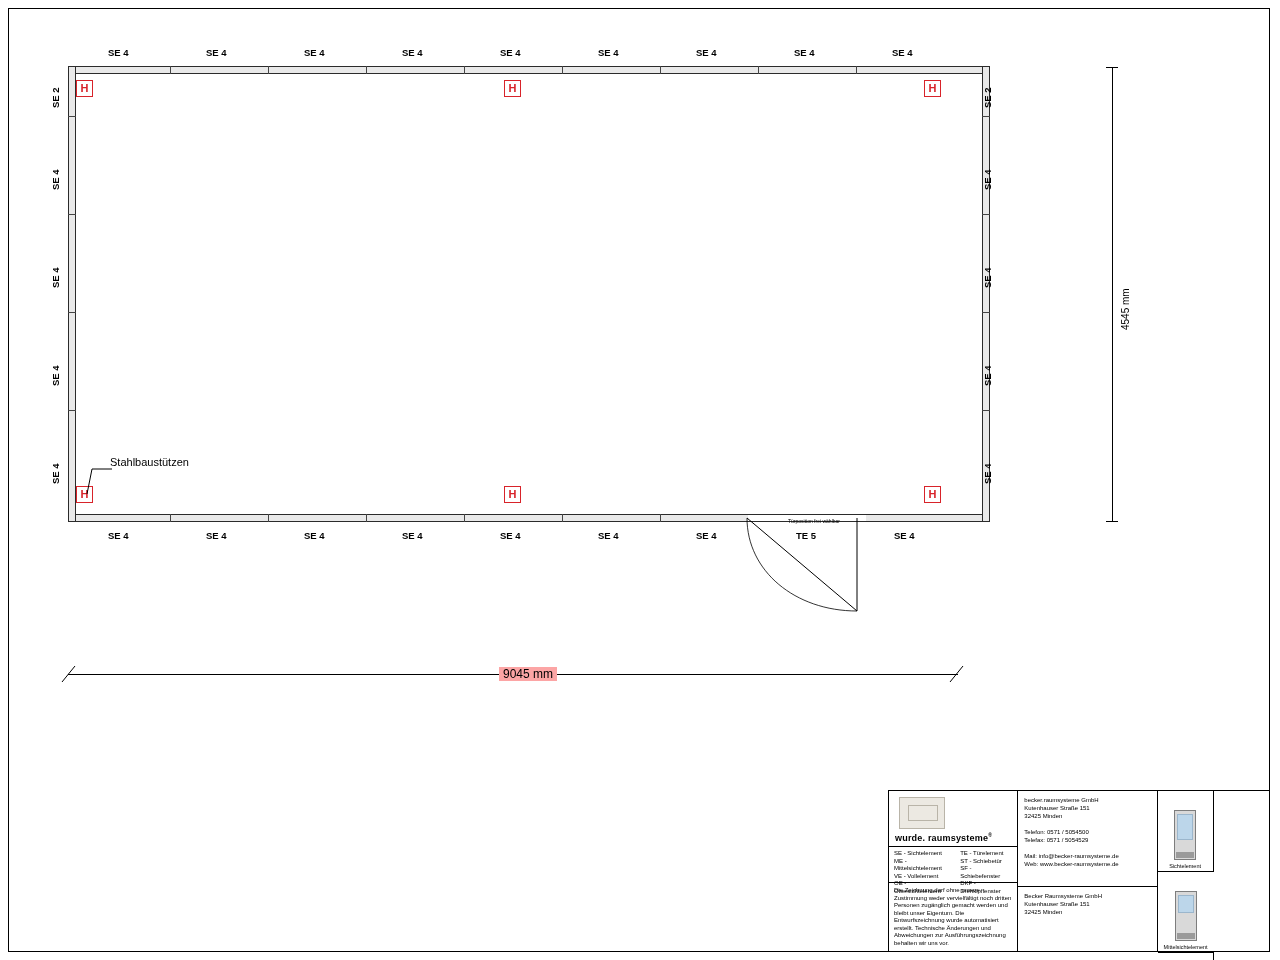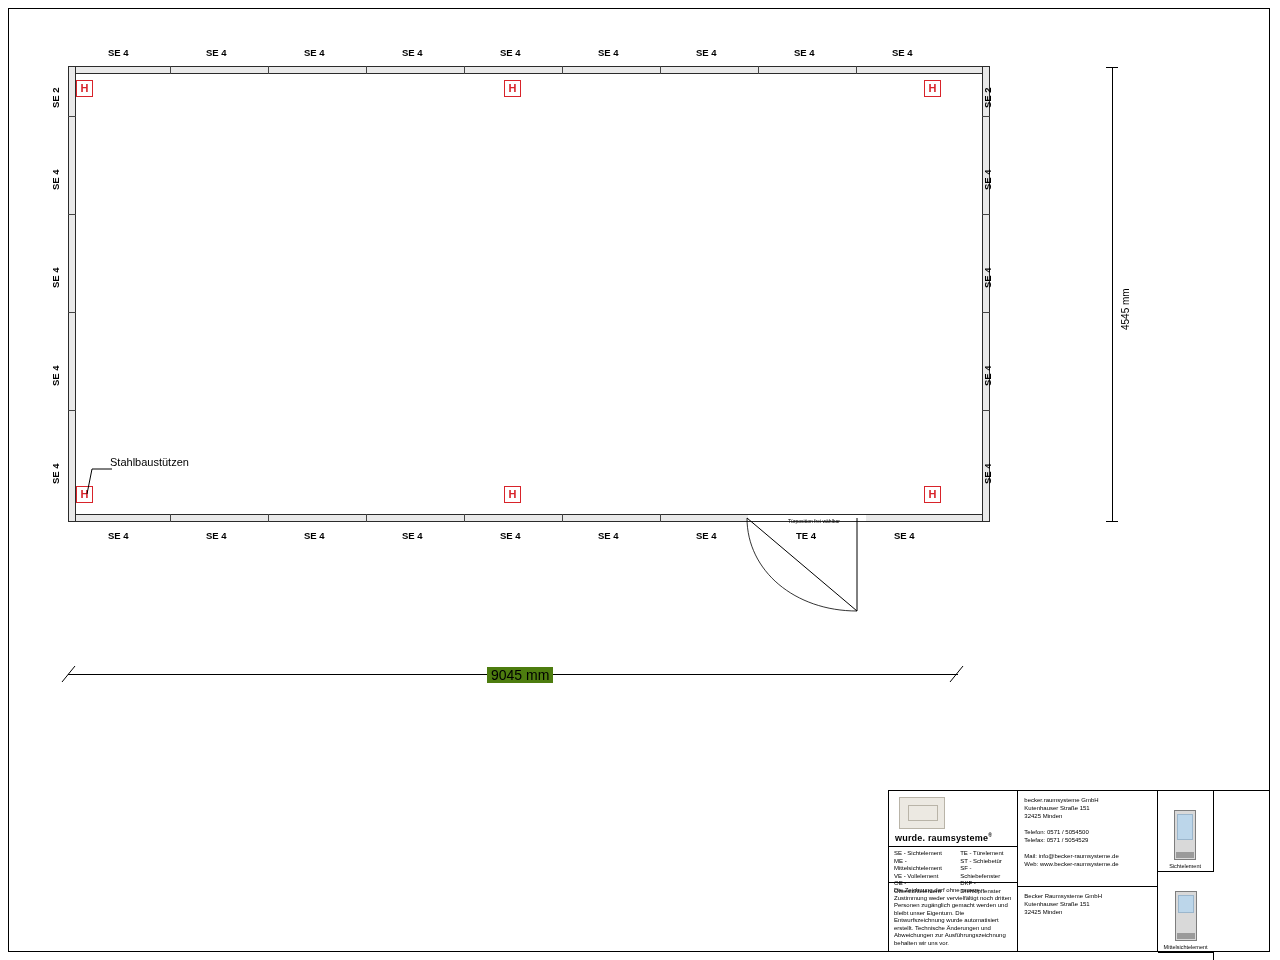--- a/index.html
+++ b/index.html
@@ -123,24 +123,25 @@
     background: #000;
   }
   .dim-tick {
     position: absolute;
     width: 12px;
     height: 1px;
     background: #000;
   }
   .dim-label-h {
     position: absolute;
-    font-size: 14px;
-    background: #4d7c0f;
+    font-size: 12px;
+    background: #fca5a5;
     padding: 0 4px;
     white-space: nowrap;
+    margin-left: 12px;
   }
   .dim-label-v {
     position: absolute;
     font-size: 10px;
     background: #fff;
     padding: 2px 0;
     white-space: nowrap;
     transform: rotate(-90deg);
     transform-origin: left top;
   }
@@ -333,21 +334,21 @@
   <div class="lbl" style="left:794px;top:47px;">SE 4</div>
   <div class="lbl" style="left:892px;top:47px;">SE 4</div>
 
   <div class="lbl" style="left:108px;top:530px;">SE 4</div>
   <div class="lbl" style="left:206px;top:530px;">SE 4</div>
   <div class="lbl" style="left:304px;top:530px;">SE 4</div>
   <div class="lbl" style="left:402px;top:530px;">SE 4</div>
   <div class="lbl" style="left:500px;top:530px;">SE 4</div>
   <div class="lbl" style="left:598px;top:530px;">SE 4</div>
   <div class="lbl" style="left:696px;top:530px;">SE 4</div>
-  <div class="lbl" style="left:796px;top:530px;">TE 4</div>
+  <div class="lbl" style="left:796px;top:530px;">TE 5</div>
   <div class="lbl" style="left:894px;top:530px;">SE 4</div>
 
   <div class="lbl vert" style="left:50px;top:108px;">SE 2</div>
   <div class="lbl vert" style="left:50px;top:190px;">SE 4</div>
   <div class="lbl vert" style="left:50px;top:288px;">SE 4</div>
   <div class="lbl vert" style="left:50px;top:386px;">SE 4</div>
   <div class="lbl vert" style="left:50px;top:484px;">SE 4</div>
 
   <div class="lbl vert" style="left:982px;top:108px;">SE 2</div>
   <div class="lbl vert" style="left:982px;top:190px;">SE 4</div>

